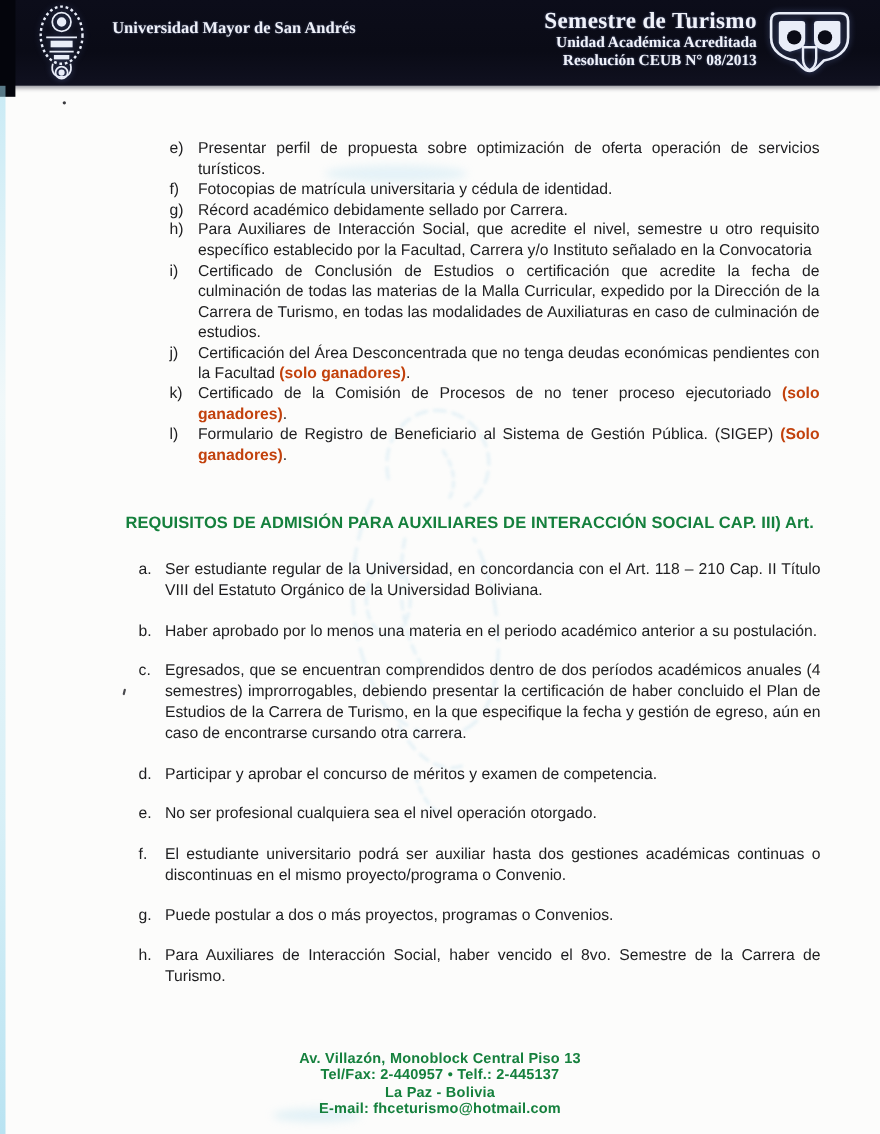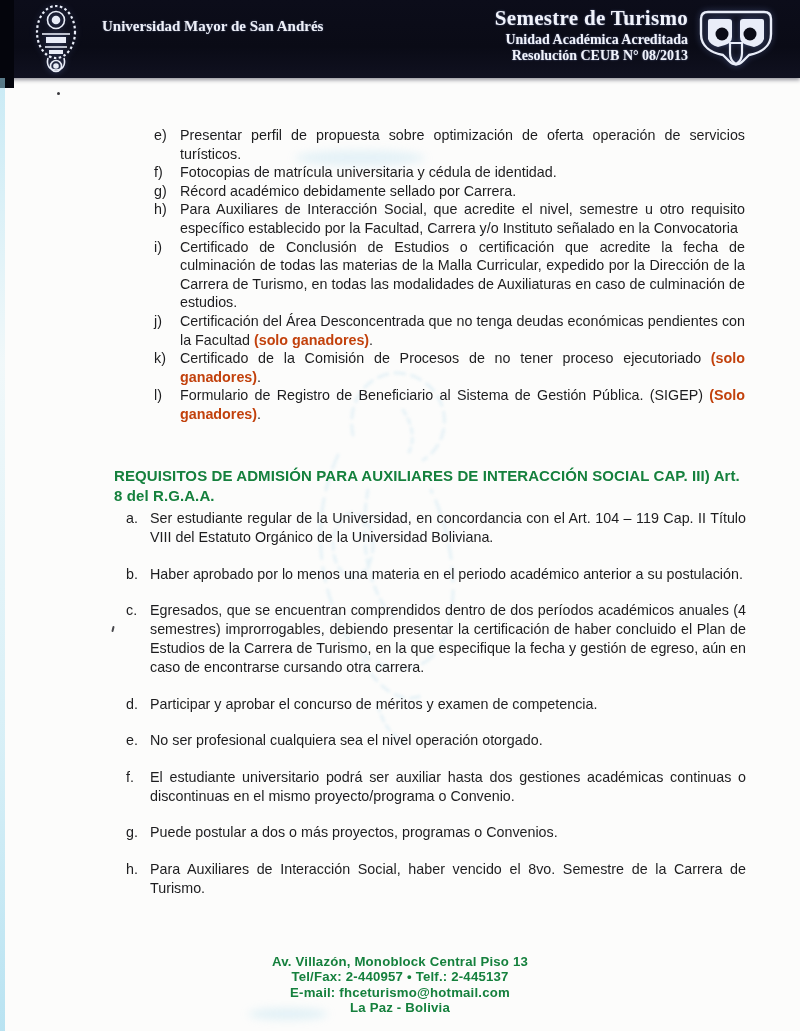--- a/index.html
+++ b/index.html
@@ -160,27 +160,26 @@
         <span class="li-text"><span>Certificado de la Comisión de Procesos de no tener proceso ejecutoriado </span><b>(solo ganadores)</b><span>.</span></span>
       </div>
       <div class="li-row">
         <span class="li-marker">l)</span>
         <span class="li-text"><span>Formulario de Registro de Beneficiario al Sistema de Gestión Pública. (SIGEP) </span><b>(Solo ganadores)</b><span>.</span></span>
       </div>
     </div>
 
   <div class="section-heading">
     <div>REQUISITOS DE ADMISIÓN PARA AUXILIARES DE INTERACCIÓN SOCIAL  CAP. III) Art.</div>
-    <div>8 del R.G.A.A.</div>
   </div>
 
   <div class="list-admission" id="admission-list">
       <div class="li-row">
         <span class="li-marker">a.</span>
-        <span class="li-text"><span>Ser estudiante regular de la Universidad, en concordancia con el Art. 104 – 119 Cap. II Título VIII del Estatuto Orgánico de la Universidad Boliviana.</span></span>
+        <span class="li-text"><span>Ser estudiante regular de la Universidad, en concordancia con el Art. 118 – 210 Cap. II Título VIII del Estatuto Orgánico de la Universidad Boliviana.</span></span>
       </div>
       <div class="li-row">
         <span class="li-marker">b.</span>
         <span class="li-text"><span>Haber aprobado por lo menos una materia en el periodo académico anterior a su postulación.</span></span>
       </div>
       <div class="li-row">
         <span class="li-marker">c.</span>
         <span class="li-text"><span>Egresados, que se encuentran comprendidos dentro de dos períodos académicos anuales (4 semestres) improrrogables, debiendo presentar la certificación de haber concluido el Plan de Estudios de la Carrera de Turismo, en la que especifique la fecha y gestión de egreso, aún en caso de encontrarse cursando otra carrera.</span></span>
       </div>
       <div class="li-row">
@@ -201,17 +200,17 @@
       </div>
       <div class="li-row">
         <span class="li-marker">h.</span>
         <span class="li-text"><span>Para Auxiliares de Interacción Social, haber vencido el 8vo. Semestre de la Carrera de Turismo.</span></span>
       </div>
     </div>
 
   <div class="footer">
     <div>Av. Villazón, Monoblock Central Piso 13</div>
     <div>Tel/Fax: 2-440957 • Telf.: 2-445137</div>
+    <div>La Paz - Bolivia</div>
     <div>E-mail: fhceturismo@hotmail.com</div>
-    <div>La Paz - Bolivia</div>
   </div>
 
 </div>
 
 </body></html>

